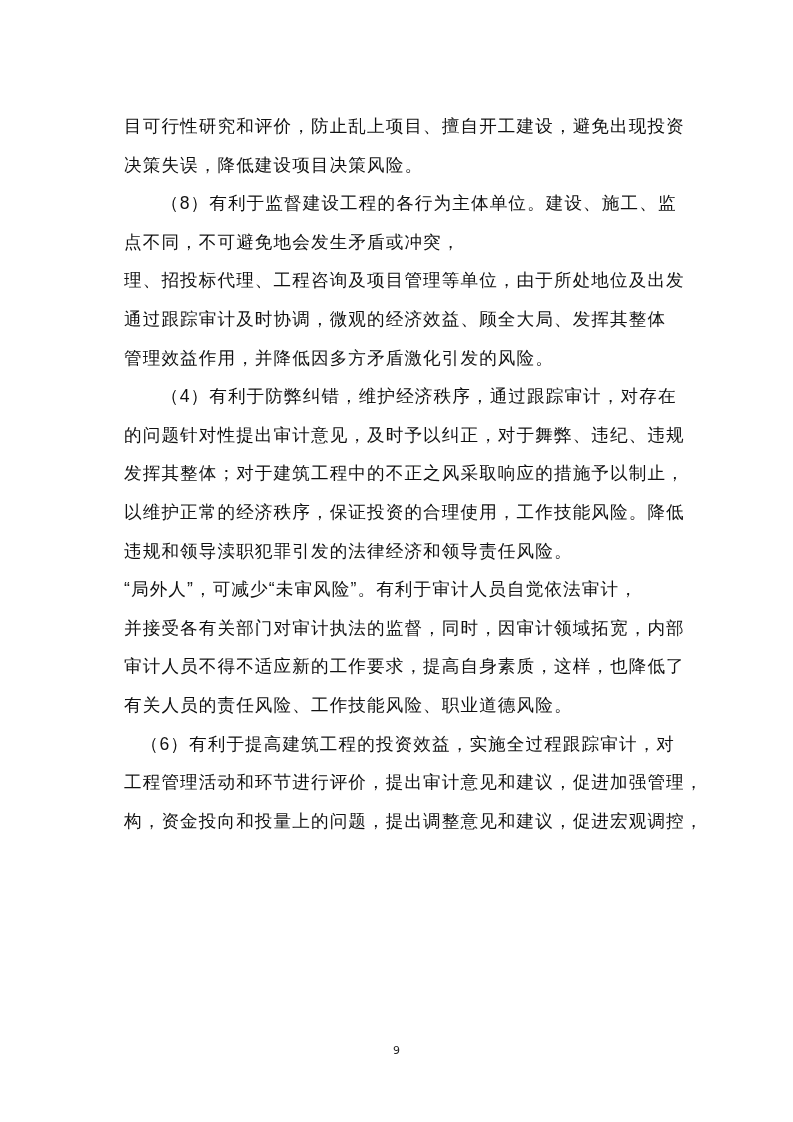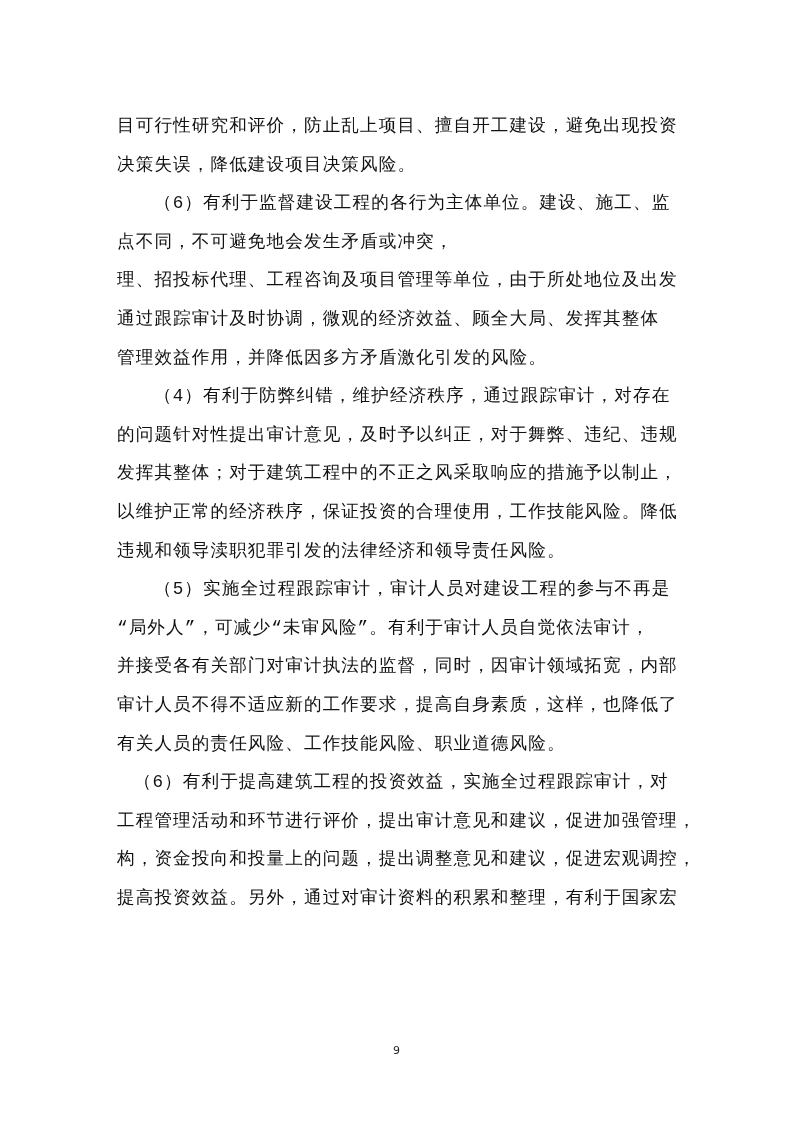--- a/index.html
+++ b/index.html
@@ -8,24 +8,24 @@
       background: #ffffff;
     }
     body {
       width: 793px;
       height: 1122px;
       position: relative;
       overflow: hidden;
     }
     .page {
       position: absolute;
-      left: 117px;
+      left: 124px;
       top: 107px;
       width: 560px;
-      font-family: Liberation Mono, monospace;
+      font-family: Liberation Sans, sans-serif;
       font-size: 17.6px;
       line-height: 38.6px;
       color: #111111;
       letter-spacing: 1.1px;
     }
     .para {
       margin: 0;
       text-align: justify;
       text-justify: inter-ideograph;
     }
@@ -48,45 +48,43 @@
 <body>
 
 <div class="page">
 
   <p class="para">
     <span class="line">目可行性研究和评价，防止乱上项目、擅自开工建设，避免出现投资</span>
     <span class="line">决策失误，降低建设项目决策风险。</span>
   </p>
 
   <p class="para">
-    <span class="line" style="padding-left:2.1em">（6）有利于监督建设工程的各行为主体单位。建设、施工、监</span>
+    <span class="line" style="padding-left:2.1em">（8）有利于监督建设工程的各行为主体单位。建设、施工、监</span>
     <span class="line">点不同，不可避免地会发生矛盾或冲突，</span>
     <span class="line">理、招投标代理、工程咨询及项目管理等单位，由于所处地位及出发</span>
     <span class="line">通过跟踪审计及时协调，微观的经济效益、顾全大局、发挥其整体</span>
     <span class="line">管理效益作用，并降低因多方矛盾激化引发的风险。</span>
   </p>
 
   <p class="para">
     <span class="line" style="padding-left:2.1em">（4）有利于防弊纠错，维护经济秩序，通过跟踪审计，对存在</span>
     <span class="line">的问题针对性提出审计意见，及时予以纠正，对于舞弊、违纪、违规</span>
     <span class="line">发挥其整体；对于建筑工程中的不正之风采取响应的措施予以制止，</span>
     <span class="line">以维护正常的经济秩序，保证投资的合理使用，工作技能风险。降低</span>
     <span class="line">违规和领导渎职犯罪引发的法律经济和领导责任风险。</span>
   </p>
 
   <p class="para">
-    <span class="line" style="padding-left:2.1em">（5）实施全过程跟踪审计，审计人员对建设工程的参与不再是</span>
     <span class="line">“局外人”，可减少“未审风险”。有利于审计人员自觉依法审计，</span>
     <span class="line">并接受各有关部门对审计执法的监督，同时，因审计领域拓宽，内部</span>
     <span class="line">审计人员不得不适应新的工作要求，提高自身素质，这样，也降低了</span>
     <span class="line">有关人员的责任风险、工作技能风险、职业道德风险。</span>
   </p>
 
   <p class="para">
     <span class="line" style="padding-left:0.95em">（6）有利于提高建筑工程的投资效益，实施全过程跟踪审计，对</span>
     <span class="line">工程管理活动和环节进行评价，提出审计意见和建议，促进加强管理，</span>
     <span class="line">构，资金投向和投量上的问题，提出调整意见和建议，促进宏观调控，</span>
-    <span class="line">提高投资效益。另外，通过对审计资料的积累和整理，有利于国家宏</span>
   </p>
 
 </div>
 
 <div class="page-number">9</div>
 
 </body></html>

